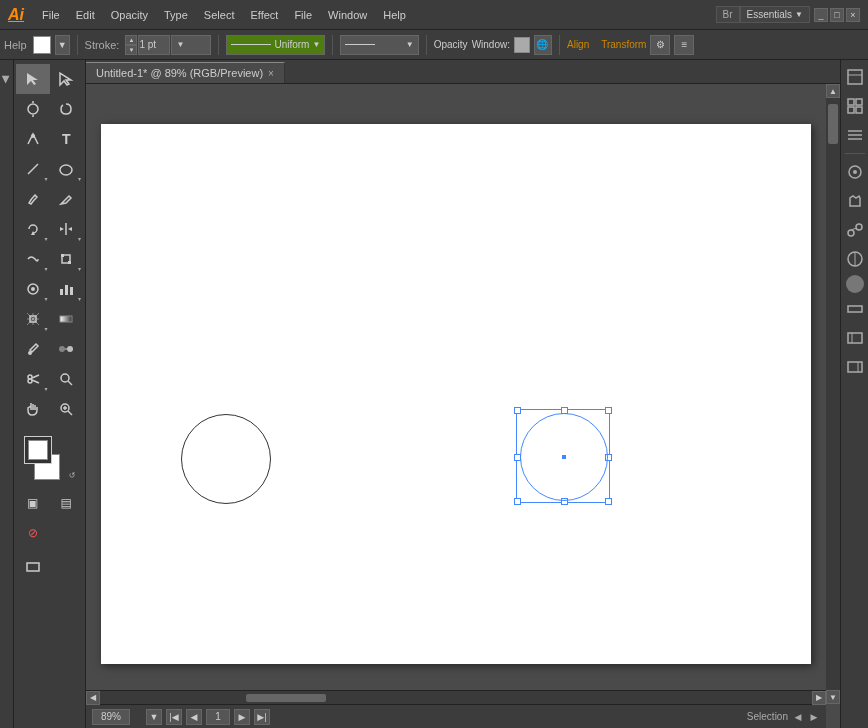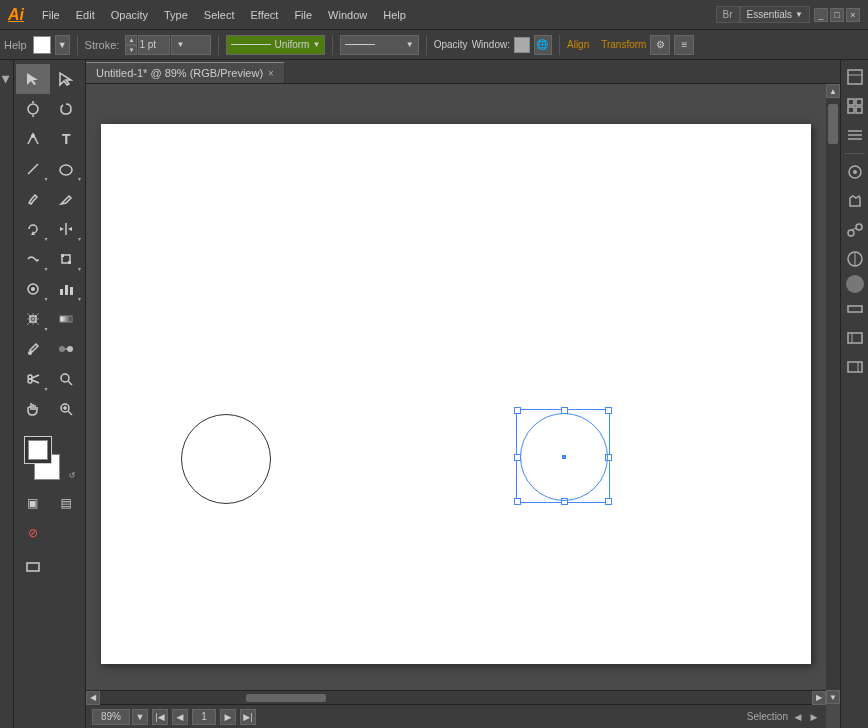--- a/index.html
+++ b/index.html
@@ -42,21 +42,21 @@
     #artboard { background: white; width: 710px; height: 540px; position: relative; box-shadow: 2px 2px 8px rgba(0,0,0,0.5); }
     
     
     #scrollbar-v { position: absolute; top: 24px; right: 0; width: 14px; bottom: 24px; background: #3a3a3a; }
     .scroll-btn { width: 14px; height: 14px; background: #555; display: flex; align-items: center; justify-content: center; font-size: 8px; cursor: pointer; border: 1px solid #666; }
     .scroll-thumb-v { position: absolute; top: 20px; left: 2px; right: 2px; height: 40px; background: #666; border-radius: 2px; cursor: pointer; }
     .scroll-thumb-h { height: 8px; width: 80px; background: #666; border-radius: 2px; margin: 0 4px; }
 
     
     #status-bar { position: absolute; bottom: 0; left: 0; right: 14px; height: 24px; background: #3c3c3c; border-top: 1px solid #222; display: flex; align-items: center; padding: 0 6px; gap: 4px; }
-    .zoom-display { display: flex; align-items: center; gap: 2px; }
+    .zoom-display { display: flex; align-items: center; gap: 16px; }
     .zoom-input { background: #555; border: 1px solid #666; color: #ccc; height: 16px; width: 38px; text-align: center; font-size: 10px; }
     .nav-btn { background: #555; border: 1px solid #666; color: #ccc; height: 16px; width: 16px; display: flex; align-items: center; justify-content: center; font-size: 9px; cursor: pointer; }
     .page-input { background: #555; border: 1px solid #666; color: #ccc; height: 16px; width: 24px; text-align: center; font-size: 10px; }
     .status-label { color: #aaa; font-size: 10px; }
 
     
     .circle-unselected { position: absolute; width: 90px; height: 90px; border: 1.5px solid #333; border-radius: 50%; top: 290px; left: 80px; }
     .circle-selected-container { position: absolute; top: 285px; left: 415px; }
     .selection-box { position: absolute; border: 1px solid #4488ff; width: 94px; height: 94px; }
     .handle { position: absolute; width: 7px; height: 7px; background: white; border: 1px solid #4488ff; }

